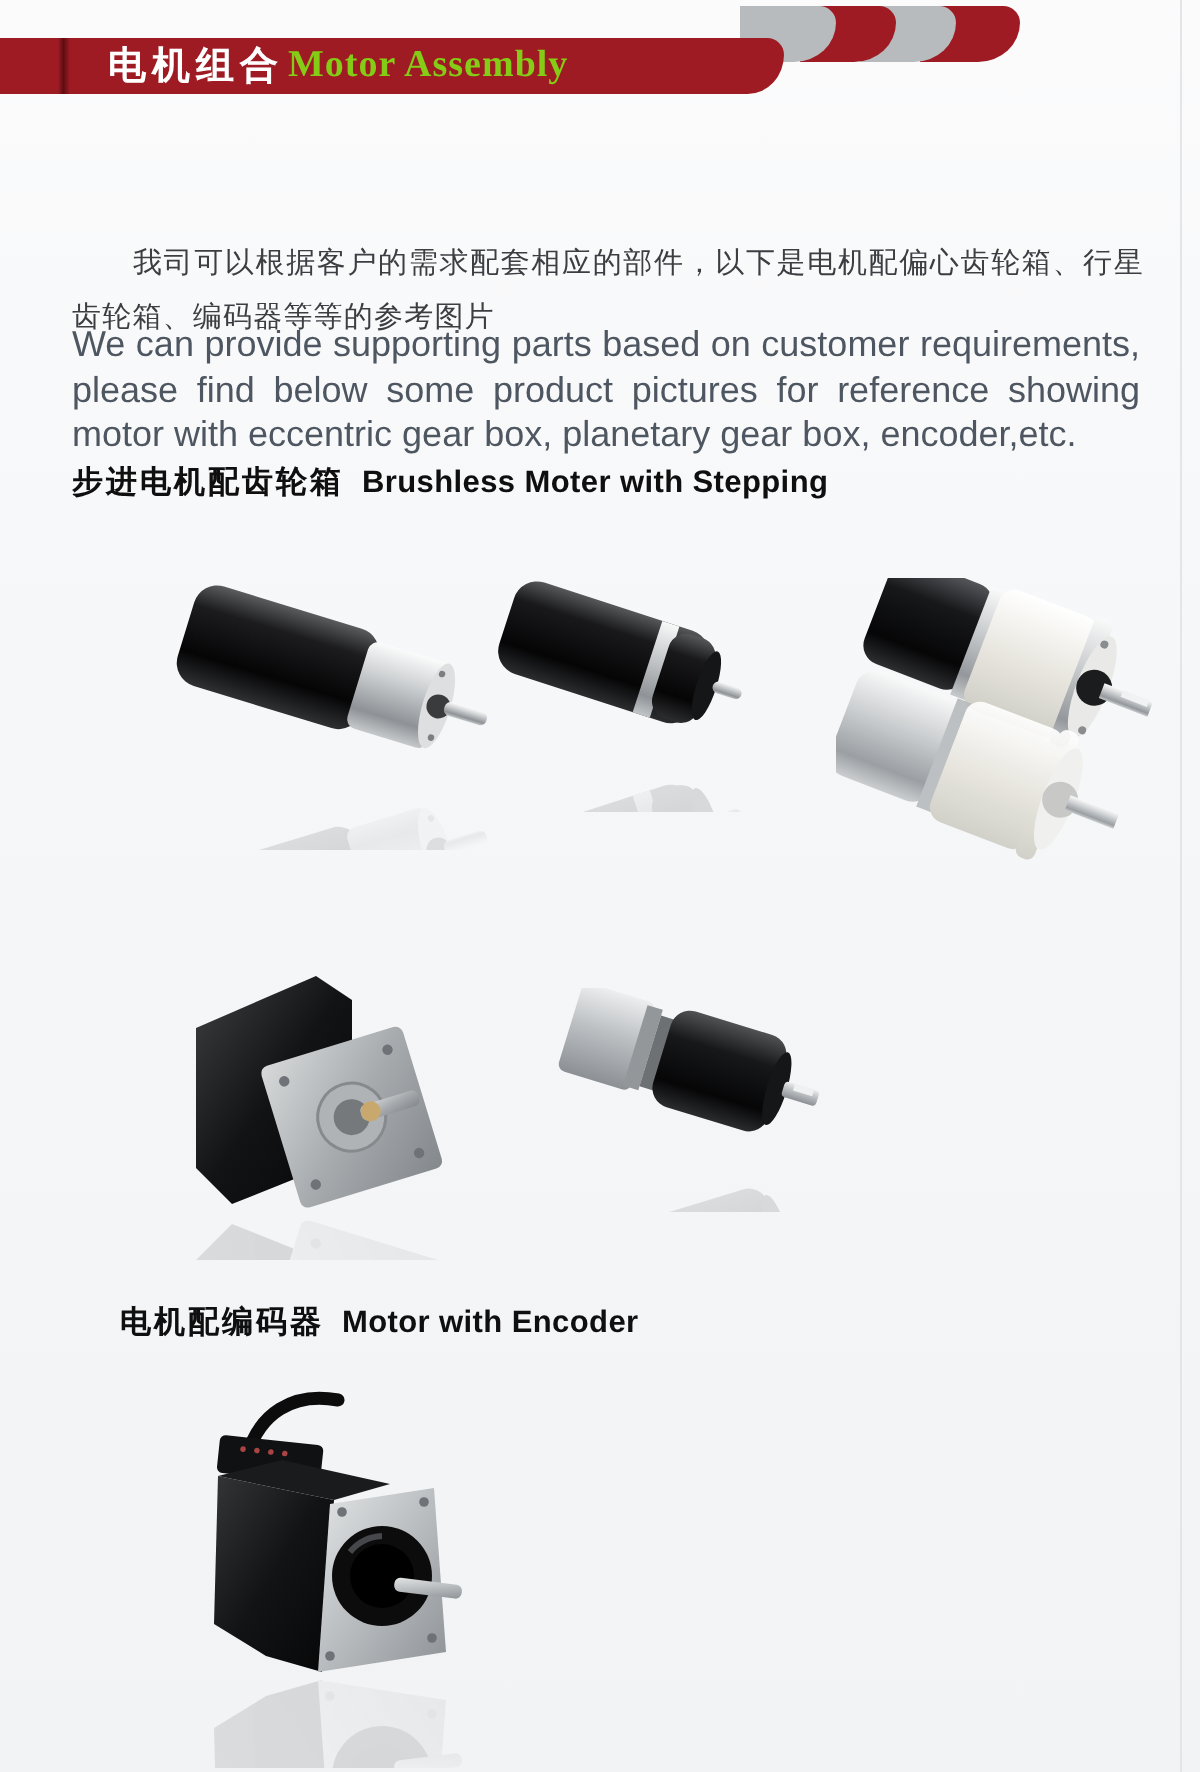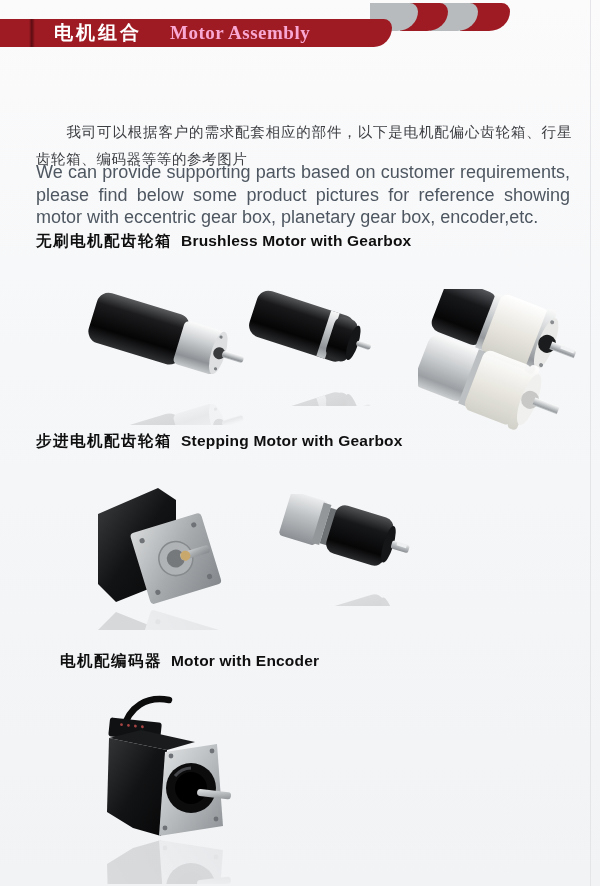--- a/index.html
+++ b/index.html
@@ -11,22 +11,22 @@
   .edge-line{position:absolute;top:0;right:9px;width:1px;height:886px;background:#e4e5e8;}
 
   
   .bar{position:absolute;top:19px;left:0;height:28px;width:392px;
     background:#9e1b23;z-index:6;display:flex;align-items:center;
     border-radius:0 12px 0 0;border-bottom-right-radius:26px 28px;}
   .bar-spine{position:absolute;left:29px;top:0;width:6px;height:28px;
     background:linear-gradient(90deg,rgba(0,0,0,0) 0%,rgba(40,0,5,.55) 45%,rgba(0,0,0,0) 100%);}
   .bar-zh{font-family:"Liberation Serif",serif;font-weight:bold;color:#ffffff;
     font-size:19px;letter-spacing:3px;margin-left:54px;white-space:nowrap;}
-  .bar-en{font-family:"Liberation Serif",serif;font-weight:bold;color:#f9a8d4;
-    font-size:19px;margin-left:28px;white-space:nowrap;letter-spacing:.5px;}
+  .bar-en{font-family:"Liberation Serif",serif;font-weight:bold;color:#84cc16;
+    font-size:19px;margin-left:2px;white-space:nowrap;letter-spacing:.5px;}
   .stripe{position:absolute;top:3px;height:28px;width:48px;
     border-radius:0 12px 0 0;border-bottom-right-radius:30px 28px;}
   .stripe.g1{left:370px;z-index:5;background:#b8bbbe;}
   .stripe.r1{left:400px;z-index:4;background:#9e1b23;}
   .stripe.g2{left:430px;z-index:3;background:#b8bbbe;}
   .stripe.r2{left:460px;z-index:2;background:#9e1b23;width:50px;}
 
   
   .zh-intro{position:absolute;left:36px;top:90px;width:536px;
     font-size:14.5px;line-height:27px;color:#3c3e42;letter-spacing:.6px;
@@ -60,21 +60,21 @@
   <div class="bar">
     <div class="bar-spine"></div>
     <span class="bar-zh">电机组合</span>
     <span class="bar-en">Motor Assembly</span>
   </div>
 
   <p class="zh-intro">我司可以根据客户的需求配套相应的部件，以下是电机配偏心齿轮箱、行星齿轮箱、编码器等等的参考图片</p>
   <p class="en-intro">We can provide supporting parts based on customer requirements, please find below some product pictures for reference showing motor with eccentric gear box, planetary gear box, encoder,etc.</p>
 
   <div class="sec-h h1">
-    <span class="zh">无刷电机配齿轮箱</span><span class="en">Brushless Motor with Gearbox</span>
+    <span class="zh">步进电机配齿轮箱</span><span class="en">Brushless Moter with Stepping</span>
   </div>
 
   <div class="photo p1">
     <svg viewBox="0 0 168 135">
       <defs>
         <linearGradient id="b1" x1="0" y1="0" x2="0" y2="1">
           <stop offset="0" stop-color="#5a5c5e"></stop>
             <stop offset="0.25" stop-color="#1c1c1e"></stop>
           <stop offset="0.7" stop-color="#050506"></stop>
             <stop offset="1" stop-color="#303133"></stop>
@@ -166,23 +166,20 @@
         <rect x="64" y="9" width="8" height="58" fill="#b9bcbe"></rect>
         <rect x="70" y="6" width="52" height="64" rx="8" fill="url(#w3)"></rect>
         <rect x="118" y="4" width="10" height="68" rx="4" fill="url(#w3)"></rect>
         <ellipse cx="129" cy="38" rx="8" ry="27" fill="#f0f0ee"></ellipse>
         <circle cx="130" cy="38" r="9" fill="#c5c6c3"></circle>
         <rect x="134" y="34" width="26" height="8" fill="url(#s3)"></rect>
       </g>
     </svg>
   </div>
 
-  <div class="sec-h h2">
-    <span class="zh">步进电机配齿轮箱</span><span class="en">Stepping Motor with Gearbox</span>
-  </div>
 
   <div class="photo p4">
     <svg viewBox="0 0 152 152">
       <defs>
         <linearGradient id="b4" x1="0" y1="0" x2="1" y2="1">
           <stop offset="0" stop-color="#3d3f41"></stop>
             <stop offset="0.5" stop-color="#121314"></stop>
           <stop offset="1" stop-color="#070708"></stop>
         </linearGradient>
         <linearGradient id="s4" x1="0" y1="0" x2="1" y2="1">

